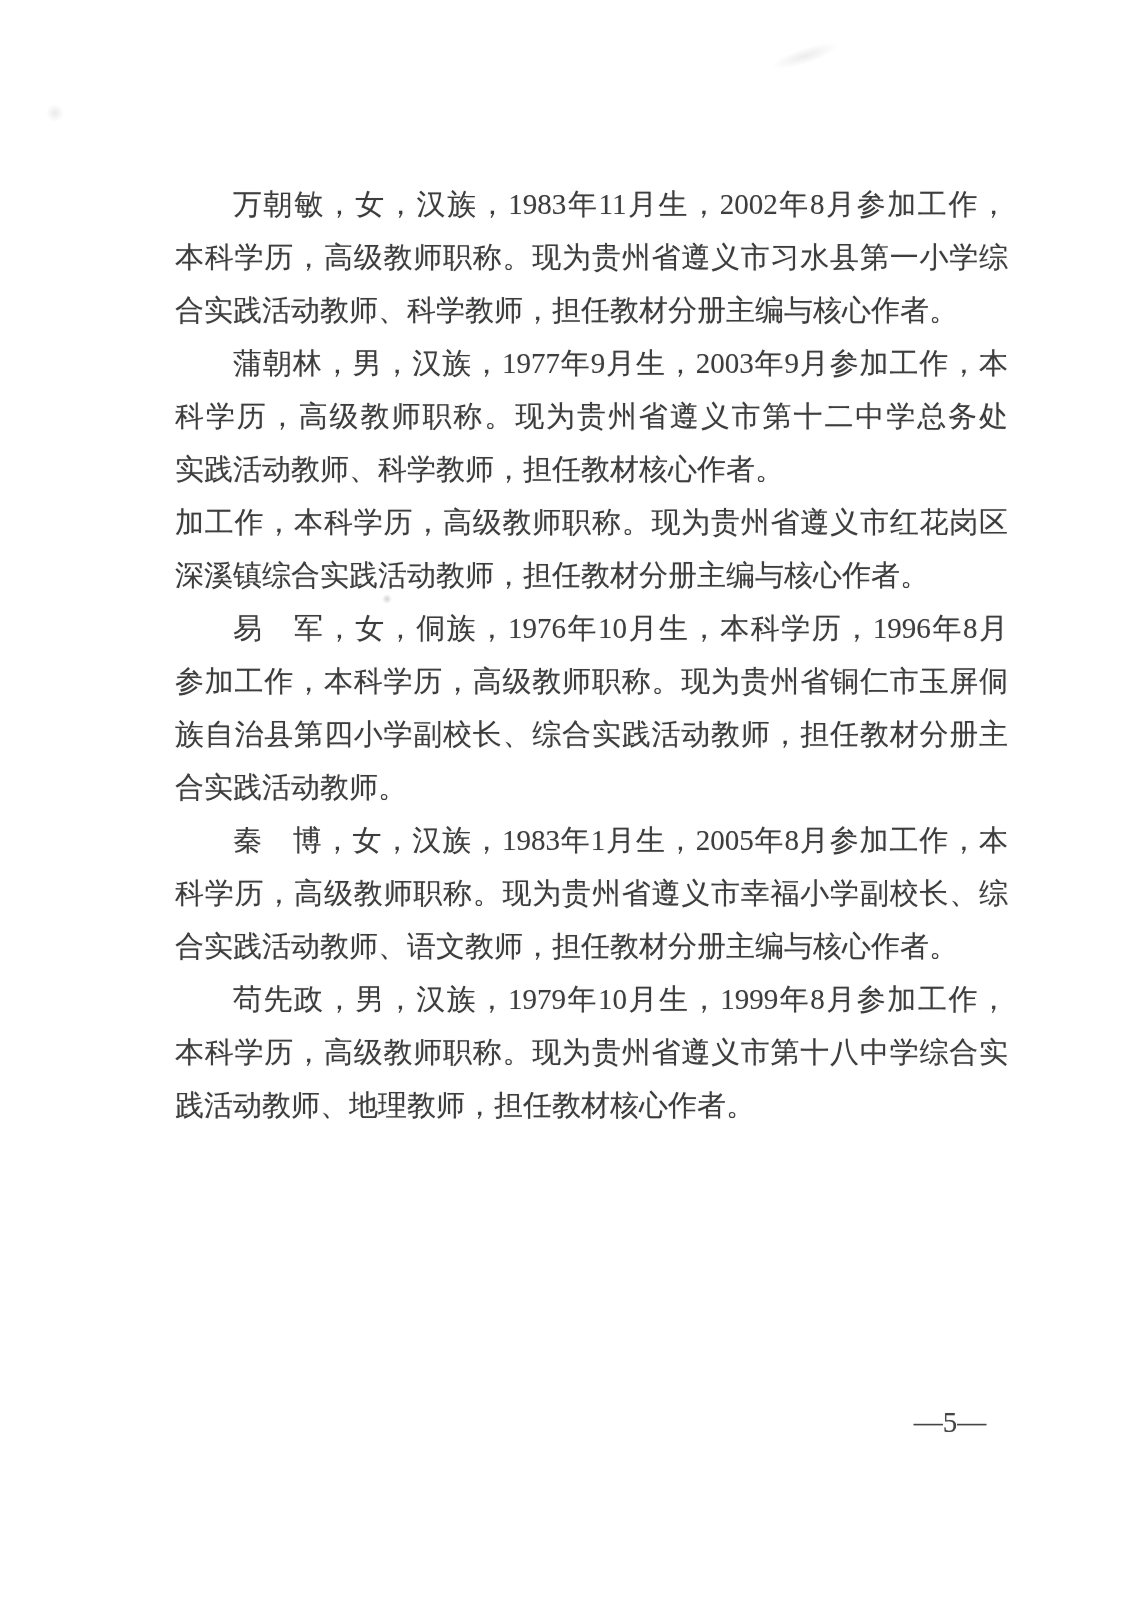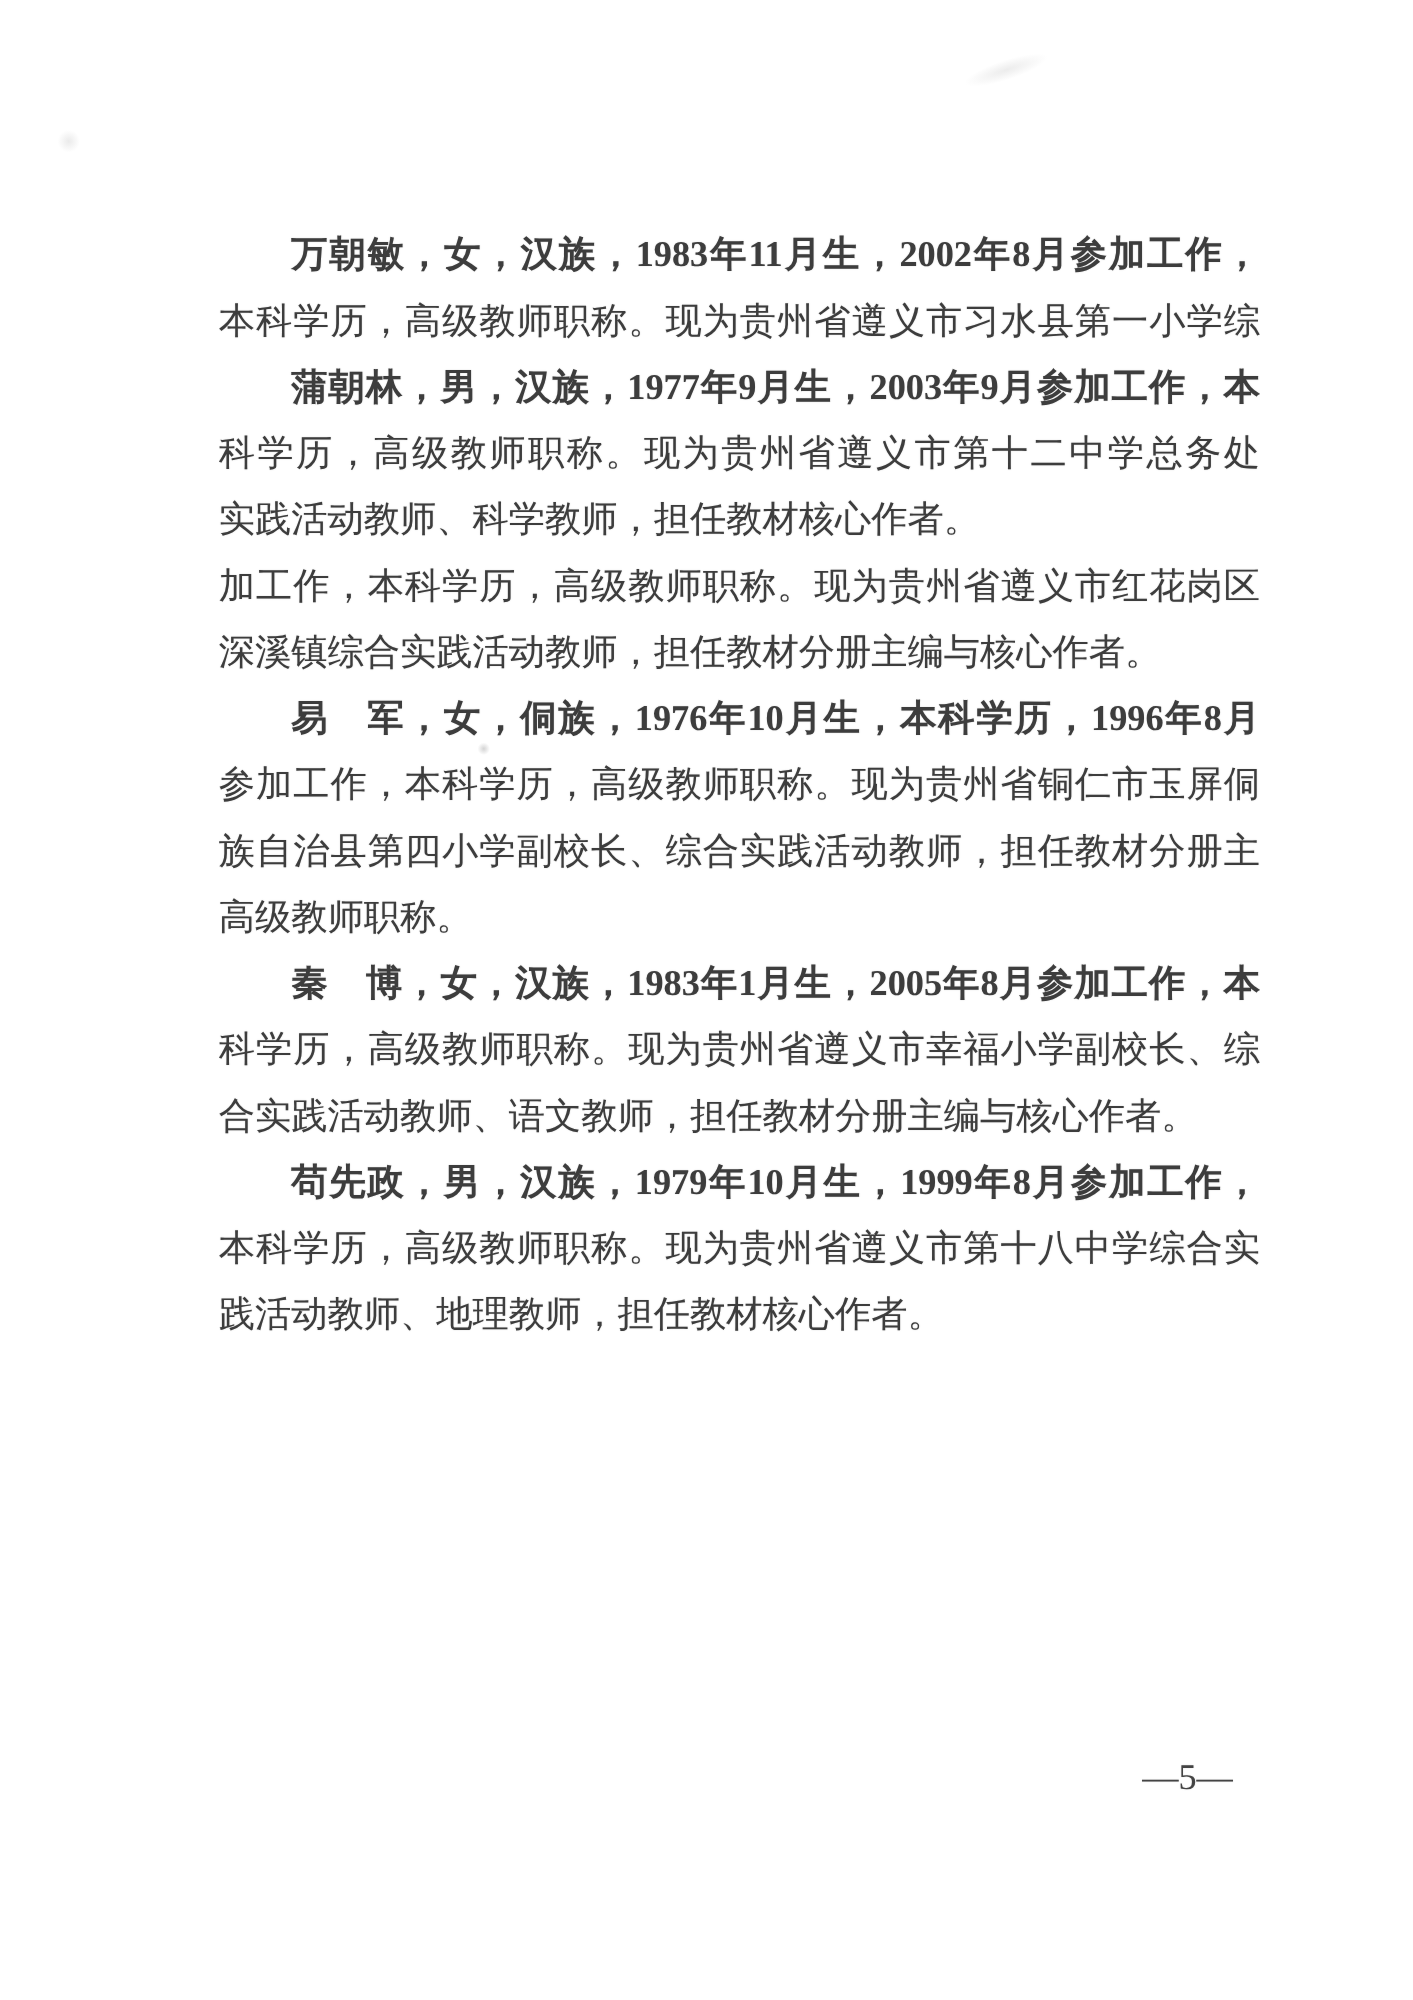--- a/index.html
+++ b/index.html
@@ -40,21 +40,20 @@
     overflow: hidden;
   }
   
   .jfull {
     text-align: justify;
     text-align-last: justify;
   }
   
   .indent {
     padding-left: 58px;
-    font-weight: bold;
   }
   .page-number {
     position: absolute;
     left: 905px;
     top: 1398px;
     width: 90px;
     height: 48px;
     line-height: 48px;
     font-size: 29px;
     color: #444444;
@@ -87,38 +86,39 @@
 
   <div class="noise n1"></div>
   <div class="noise n2"></div>
   <div class="noise n3"></div>
 
   <div class="text-block">
 
     <div class="para">
       <div class="line jfull indent">万朝敏，女，汉族，1983年11月生，2002年8月参加工作，</div>
       <div class="line jfull">本科学历，高级教师职称。现为贵州省遵义市习水县第一小学综</div>
+      <div class="line">合实践活动教师、科学教师，担任教材分册主编与核心作者。</div>
     </div>
 
     <div class="para">
       <div class="line jfull indent">蒲朝林，男，汉族，1977年9月生，2003年9月参加工作，本</div>
       <div class="line jfull">科学历，高级教师职称。现为贵州省遵义市第十二中学总务处</div>
       <div class="line">实践活动教师、科学教师，担任教材核心作者。</div>
     </div>
 
     <div class="para">
       <div class="line jfull">加工作，本科学历，高级教师职称。现为贵州省遵义市红花岗区</div>
       <div class="line">深溪镇综合实践活动教师，担任教材分册主编与核心作者。</div>
     </div>
 
     <div class="para">
       <div class="line jfull indent">易　军，女，侗族，1976年10月生，本科学历，1996年8月</div>
       <div class="line jfull">参加工作，本科学历，高级教师职称。现为贵州省铜仁市玉屏侗</div>
       <div class="line jfull">族自治县第四小学副校长、综合实践活动教师，担任教材分册主</div>
-      <div class="line">高级教师职称。</div>
+      <div class="line">合实践活动教师。</div>
     </div>
 
 
     <div class="para">
       <div class="line jfull indent">秦　博，女，汉族，1983年1月生，2005年8月参加工作，本</div>
       <div class="line jfull">科学历，高级教师职称。现为贵州省遵义市幸福小学副校长、综</div>
       <div class="line">合实践活动教师、语文教师，担任教材分册主编与核心作者。</div>
     </div>
 
     <div class="para">

